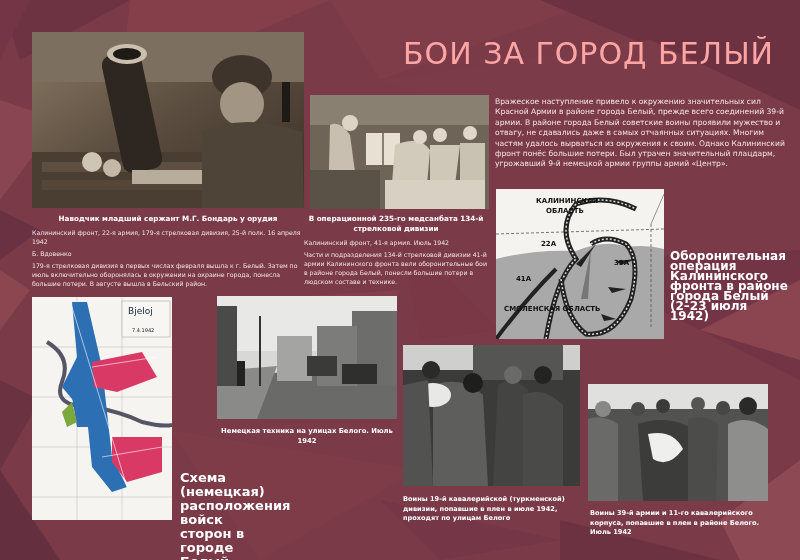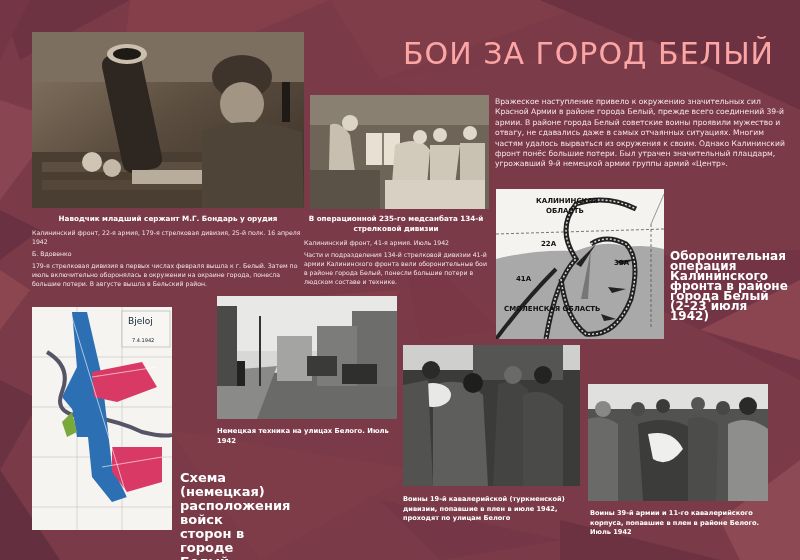--- a/index.html
+++ b/index.html
@@ -126,21 +126,21 @@
     <text x="40" y="14" font-size="7" font-family="DejaVu Sans, sans-serif" fill="#111" font-weight="bold">КАЛИНИНСКАЯ</text>
     <text x="50" y="24" font-size="7" font-family="DejaVu Sans, sans-serif" fill="#111" font-weight="bold">ОБЛАСТЬ</text>
     <text x="45" y="57" font-size="7" font-family="DejaVu Sans, sans-serif" fill="#111" font-weight="bold">22А</text>
     <text x="118" y="76" font-size="7" font-family="DejaVu Sans, sans-serif" fill="#111" font-weight="bold">39А</text>
     <text x="20" y="92" font-size="7" font-family="DejaVu Sans, sans-serif" fill="#111" font-weight="bold">41А</text>
     <text x="8" y="122" font-size="7" font-family="DejaVu Sans, sans-serif" fill="#111" font-weight="bold">СМОЛЕНСКАЯ ОБЛАСТЬ</text>
   </svg>
 </div>
 <div class="abs cap-b" style="left:670px; top:251px; width:120px; font-size:12px; line-height:10px;">Оборонительная операция Калининского фронта в районе города Белый (2–23 июля 1942)</div>
 
-<div class="photo" style="left:32px; top:307px; width:140px; height:223px; background:#f6f4f0;">
+<div class="photo" style="left:32px; top:297px; width:140px; height:223px; background:#f6f4f0;">
   <svg width="140" height="223" viewBox="0 0 140 223">
     <rect width="140" height="223" fill="#f6f4f0"></rect>
     <g stroke="#bbb" stroke-width="0.5">
       <line x1="0" y1="50" x2="140" y2="50"></line>
         <line x1="0" y1="100" x2="140" y2="100"></line>
         <line x1="0" y1="150" x2="140" y2="150"></line>
         <line x1="0" y1="200" x2="140" y2="200"></line>
       <line x1="45" y1="0" x2="45" y2="223"></line>
         <line x1="90" y1="0" x2="90" y2="223"></line>
     </g>
@@ -171,21 +171,21 @@
     <rect x="0" y="10" width="20" height="80" fill="#4a4a48"></rect>
     <rect x="135" y="15" width="45" height="75" fill="#6d6d6b"></rect>
     <rect x="100" y="30" width="40" height="60" fill="#7c7c7a"></rect>
     <rect x="60" y="40" width="35" height="45" fill="#a4a4a2"></rect>
     <rect x="42" y="20" width="2" height="70" fill="#333"></rect>
     <rect x="20" y="65" width="8" height="25" fill="#222"></rect>
     <rect x="90" y="60" width="30" height="20" fill="#3a3a38"></rect>
     <rect x="125" y="68" width="35" height="20" fill="#2f2f2d"></rect>
   </svg>
 </div>
-<div class="abs cap-b" style="left:217px; top:426px; width:180px; text-align:left; font-size:6.8px;">Немецкая техника на улицах Белого. Июль 1942</div>
+<div class="abs cap-b" style="left:217px; top:426px; width:180px; text-align:center; font-size:6.8px;">Немецкая техника на улицах Белого. Июль 1942</div>
 
 <div class="photo" style="left:403px; top:345px; width:177px; height:141px;">
   <svg width="177" height="141" viewBox="0 0 177 141">
     <rect width="177" height="141" fill="#3b3b39"></rect>
     <rect x="0" y="0" width="177" height="25" fill="#cfcfcd"></rect>
     <rect x="70" y="0" width="90" height="35" fill="#555553"></rect>
     <path d="M30 40 Q60 30 80 50 L85 141 L30 141 Z" fill="#5e5e5c"></path>
     <circle cx="70" cy="38" r="10" fill="#1e1e1c"></circle>
     <circle cx="28" cy="25" r="9" fill="#2a2a28"></circle>
     <ellipse cx="30" cy="50" rx="18" ry="12" fill="#e8e8e6"></ellipse>

